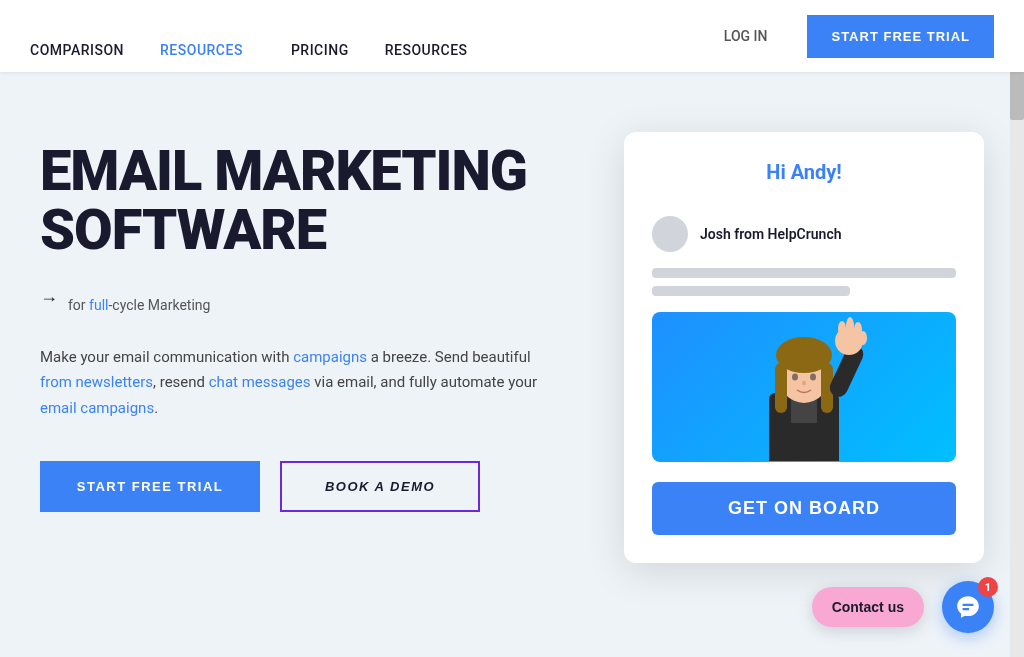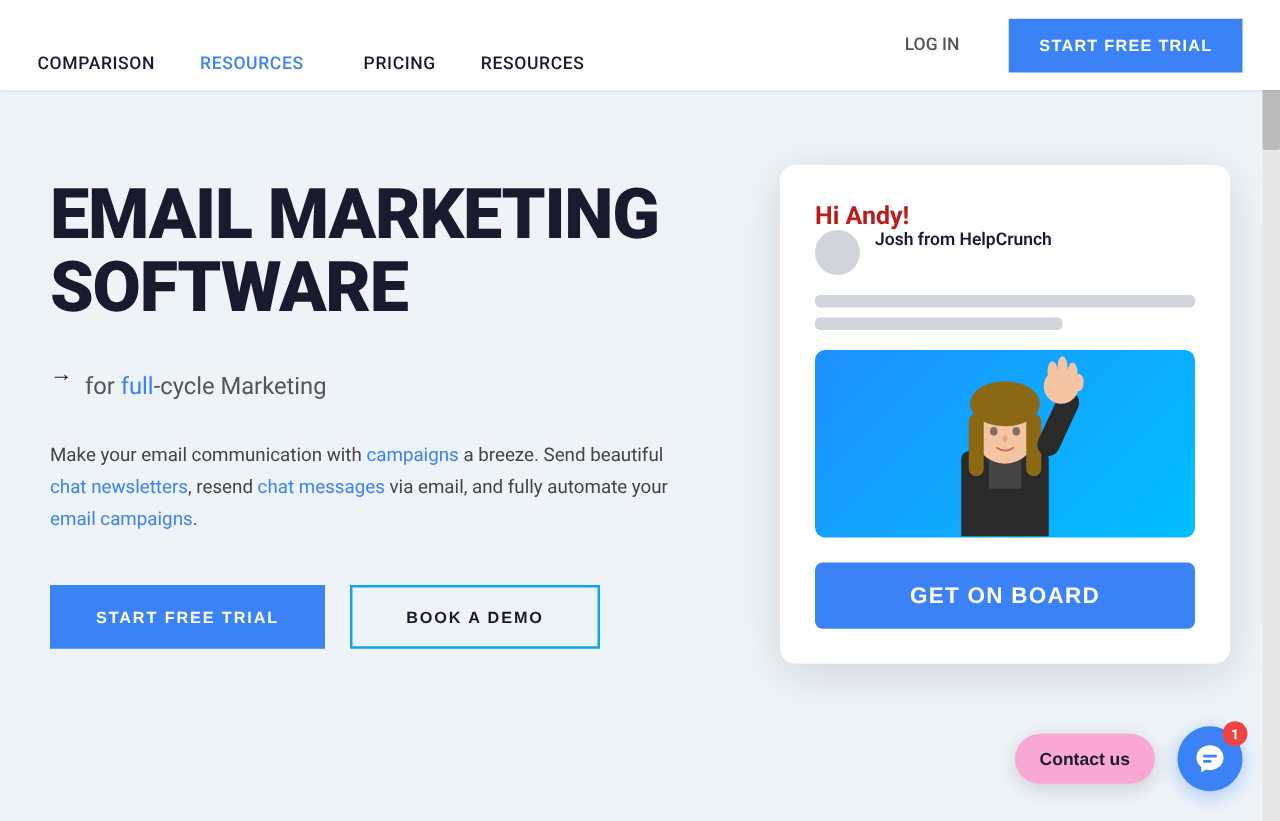--- a/index.html
+++ b/index.html
@@ -168,21 +168,21 @@
       gap: 10px;
       margin-bottom: 32px;
     }
 
     .arrow-icon {
       font-size: 18px;
       color: #1a1a2e;
     }
 
     .subheadline-text {
-      font-size: 19px;
+      font-size: 14px;
       color: #555;
       font-weight: 400;
       margin-top: 17px;
     }
 
     .subheadline-text .highlight {
       color: #3b82f6;
     }
 
     .description {
@@ -212,50 +212,52 @@
       font-weight: 700;
       letter-spacing: 1.5px;
       text-transform: uppercase;
       cursor: pointer;
       min-width: 220px;
     }
 
     .btn-secondary {
       background: transparent;
       color: #1a1a2e;
-      border: 2px solid #0ea5e9;
+      border: 2px solid #6d28d9;
       padding: 16px 36px;
       font-size: 13px;
       font-weight: 600;
       letter-spacing: 1.5px;
       text-transform: uppercase;
       cursor: pointer;
       min-width: 200px;
+      font-style: italic;
     }
 
     
     .right-card {
       width: 360px;
       background: white;
       border-radius: 12px;
       box-shadow: 0 8px 40px rgba(0,0,0,0.12);
       padding: 28px 28px 28px 28px;
       flex-shrink: 0;
     }
 
     .card-greeting {
       font-size: 20px;
       font-weight: 700;
-      color: #b91c1c;
-      margin-bottom: 0;
+      color: #3b82f6;
+      text-align: center;
+      margin-bottom: 32px;
     }
 
     .card-user-row {
       display: flex;
-      align-items: flex-start;
+      align-items: center;
       gap: 12px;
       margin-bottom: 16px;
     }
 
     .user-avatar {
       width: 36px;
       height: 36px;
       background: #d1d5db;
       border-radius: 50%;
       flex-shrink: 0;
@@ -397,21 +399,21 @@
     </h1>
 
     <div class="subheadline">
       <span class="arrow-icon">→</span>
       <span class="subheadline-text">
         for <span class="highlight">full</span>-cycle Marketing
       </span>
     </div>
 
     <p class="description">
-      Make your email communication with <span class="link-color">campaigns</span> a breeze. Send beautiful <span class="link-color">chat newsletters</span>, resend <span class="link-color">chat messages</span> via email, and fully automate your <span class="link-color">email campaigns</span>.
+      Make your email communication with <span class="link-color">campaigns</span> a breeze. Send beautiful <span class="link-color">from newsletters</span>, resend <span class="link-color">chat messages</span> via email, and fully automate your <span class="link-color">email campaigns</span>.
     </p>
 
     <div class="cta-buttons">
       <button class="btn-primary">START FREE TRIAL</button>
       <button class="btn-secondary">BOOK A DEMO</button>
     </div>
   </div>
 
   <div class="right-card">
     <div class="card-greeting">Hi Andy!</div>

